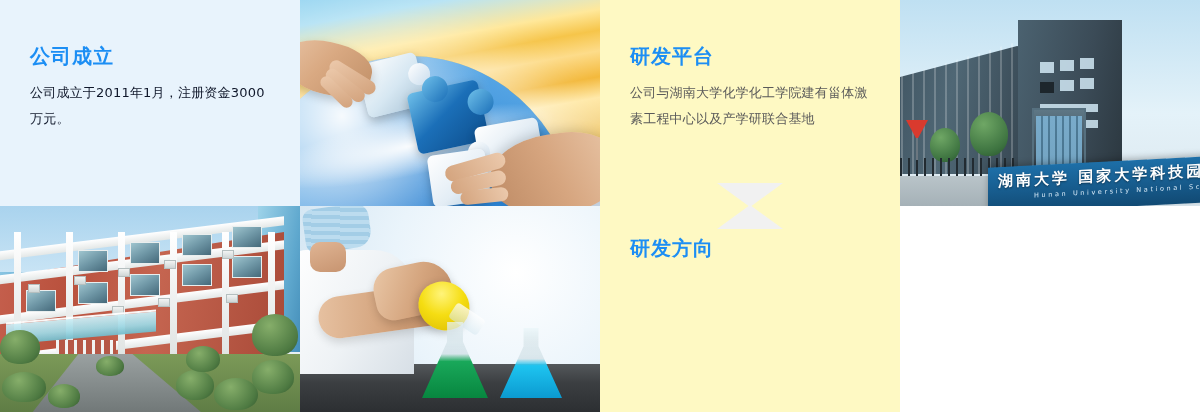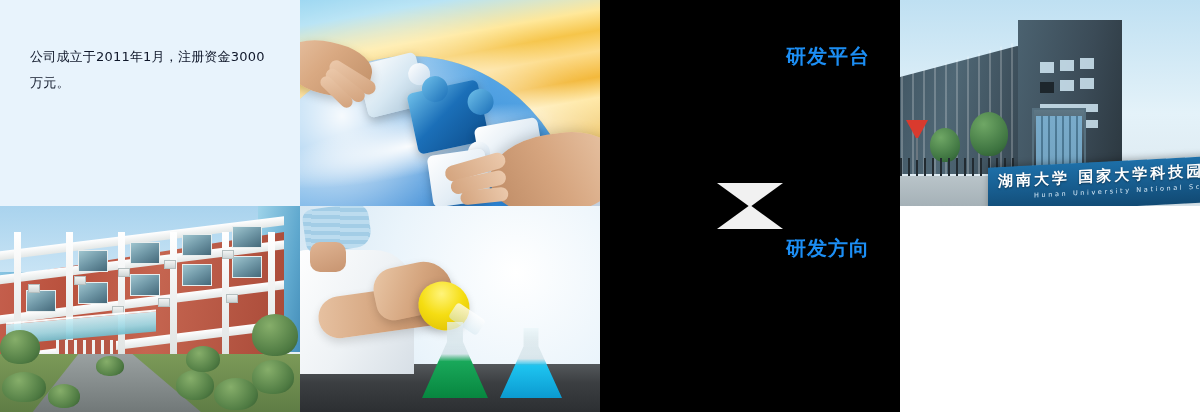--- a/index.html
+++ b/index.html
@@ -16,21 +16,21 @@
   }
   .cell{ position:relative; overflow:hidden; }
 
   
   .panel{
     width:100%; height:100%;
     padding:44px 30px 0 30px;
     position:relative;
   }
   .panel.blue{ background:#e8f3fc; }
-  .panel.gray{ background:#000000;text-align:right; }
+  .panel.gray{ background:#fef9c3; }
 
   .panel h3{
     font-size:20px;
     font-weight:700;
     color:#1c8ef4;
     letter-spacing:1px;
     line-height:1.2;
     margin-bottom:12px;
   }
   .panel p{
@@ -337,20 +337,21 @@
     filter:drop-shadow(0 3px 6px rgba(0,0,0,.25));
   }
 </style>
 </head>
 <body>
 
 <div class="grid">
 
   <div class="cell">
     <div class="panel blue">
+      <h3>公司成立</h3>
       <p>公司成立于2011年1月，注册资金3000万元。</p>
       <div class="notch-down blue"></div>
     </div>
   </div>
 
   <div class="cell">
     <div class="photo img-puzzle">
       <div class="globe"></div>
       <div class="cloudband"></div>
 
@@ -380,20 +381,21 @@
         <div class="fing f1"></div>
           <div class="fing f2"></div>
           <div class="fing f3"></div>
       </div>
     </div>
   </div>
 
   <div class="cell">
     <div class="panel gray">
       <h3>研发平台</h3>
+      <p>公司与湖南大学化学化工学院建有甾体激素工程中心以及产学研联合基地</p>
       <div class="notch-down gray"></div>
     </div>
   </div>
 
   <div class="cell">
     <div class="photo img-park">
       <div class="park-sky"></div>
 
       <div class="park-body"></div>
       <div class="park-fins"></div>

